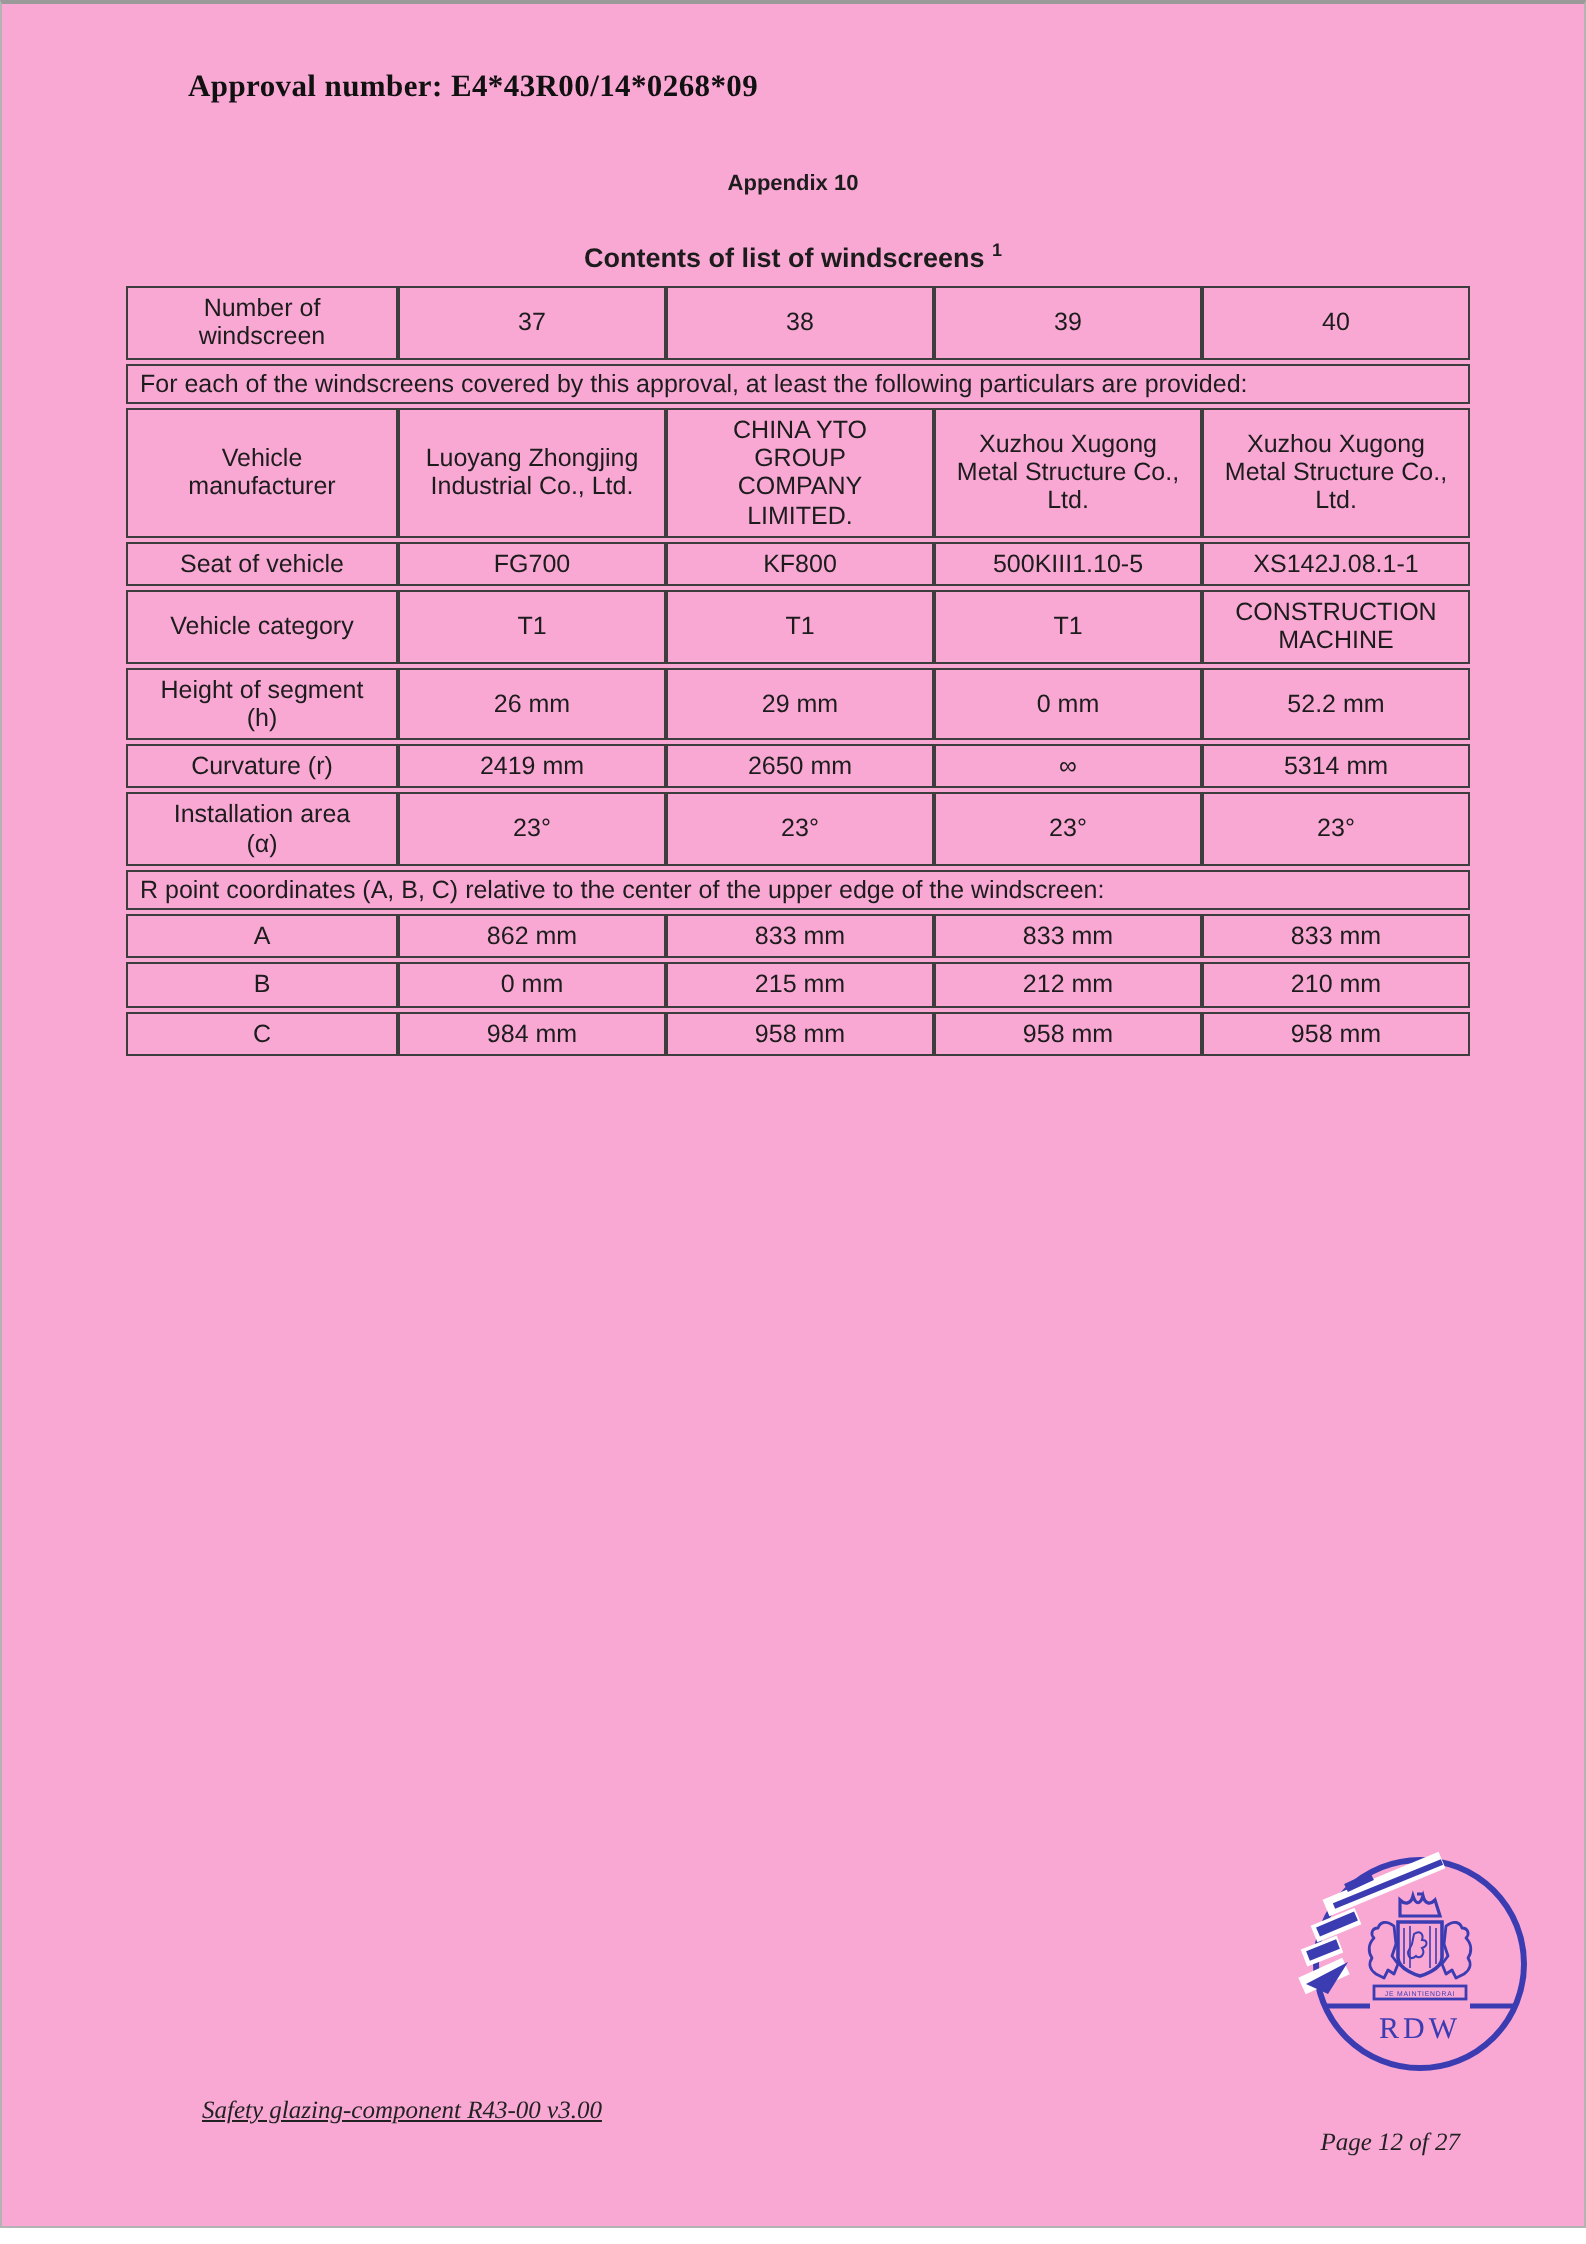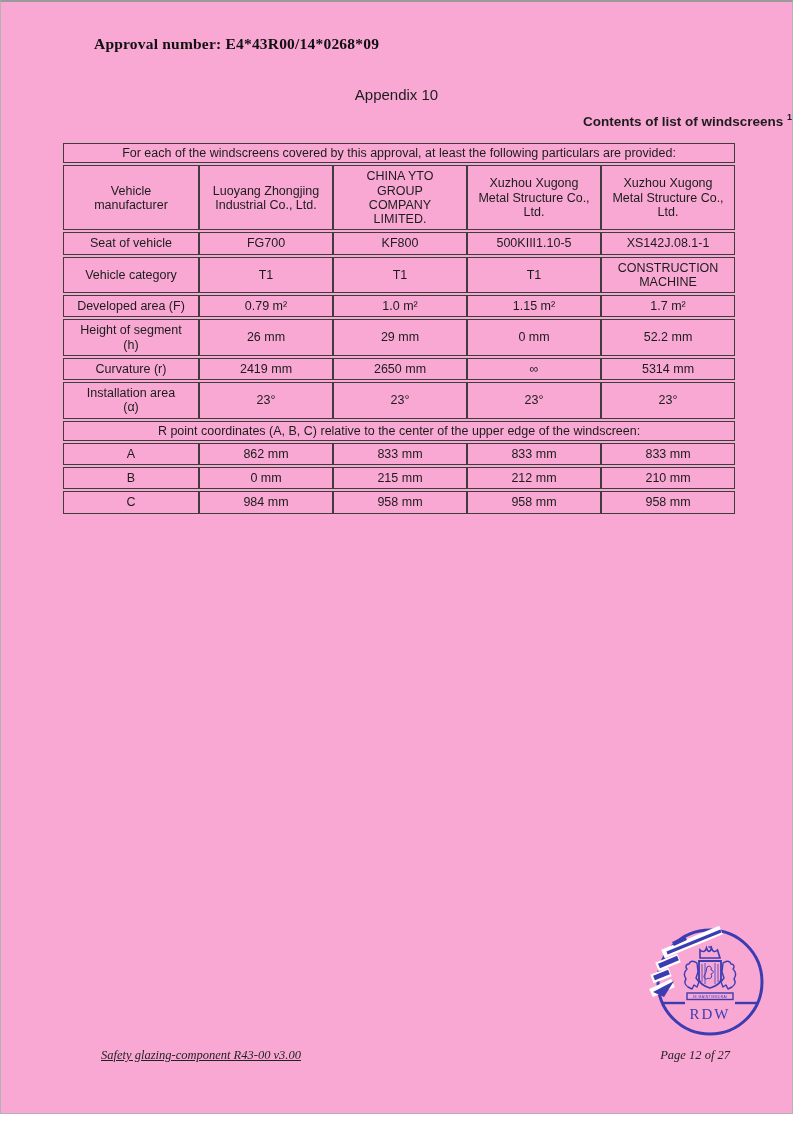--- a/index.html
+++ b/index.html
@@ -14,46 +14,46 @@
     color:#1c1c1c;
     overflow:hidden;
   }
   .approval-line{
     position:absolute;top:33px;left:93px;
     font-family:"Liberation Serif", serif;
     font-weight:bold;font-size:15.5px;color:#111;
     letter-spacing:.2px;
   }
   .title-block{position:absolute;top:84px;left:0;width:100%;text-align:center;}
-  .appendix-title{font-weight:normal;font-size:15px;margin:0 0 9px 0;}
-  .contents-title{font-weight:bold;font-size:13.5px;margin:0;text-align:right;}
+  .appendix-title{font-weight:bold;font-size:11px;margin:0 0 22px 0;}
+  .contents-title{font-weight:bold;font-size:13.5px;margin:0;}
   .contents-title sup{font-size:9px;}
   table.ws{
     position:absolute;top:139px;left:62px;
     width:672px;table-layout:fixed;
     border-collapse:separate;border-spacing:0 2px;
     font-size:12.5px;line-height:1.14;
   }
   table.ws td{
     border:1px solid #3d3d3d;
     padding:3px 3px;
     text-align:center;vertical-align:middle;
     white-space:pre-line;
     overflow:hidden;
   }
   table.ws td.note{
-    text-align:center;padding:2px 6px;white-space:normal;
+    text-align:left;padding:2px 6px;white-space:normal;
   }
   .footer{
     position:absolute;top:1046px;left:0;width:100%;
     font-family:"Liberation Serif", serif;
     font-style:italic;font-size:12.5px;color:#222;
   }
   .footer .f-left{position:absolute;left:100px;top:0;text-decoration:underline;}
-  .footer .f-right{position:absolute;right:62px;top:0;}
+  .footer .f-right{position:absolute;right:62px;top:16px;}
   .rdw-logo{position:absolute;top:921px;left:646px;width:120px;height:120px;}
 </style>
 </head>
 <body>
 
 <div class="page">
 
   <div class="approval-line">
     <span>Approval number:</span>
     <span>E4*43R00/14*0268*09</span>
@@ -66,20 +66,28 @@
 
   <table class="ws">
     <colgroup>
       <col style="width:136px">
         <col style="width:134px">
         <col style="width:134px">
         <col style="width:134px">
         <col style="width:134px">
     </colgroup>
     <tbody>
+        <tr>
+          <td>Number of
+windscreen</td>
+          <td>37</td>
+          <td>38</td>
+          <td>39</td>
+          <td>40</td>
+        </tr>
         <tr>
           <td colspan="5" class="note">For each of the windscreens covered by this approval, at least the following particulars are provided:</td>
         </tr>
         <tr>
           <td>Vehicle
 manufacturer</td>
           <td>Luoyang Zhongjing
 Industrial Co., Ltd.</td>
           <td>CHINA YTO
 GROUP
@@ -101,27 +109,20 @@
         </tr>
         <tr>
           <td>Vehicle category</td>
           <td>T1</td>
           <td>T1</td>
           <td>T1</td>
           <td>CONSTRUCTION
 MACHINE</td>
         </tr>
         <tr>
-          <td>Developed area (F)</td>
-          <td>0.79 m²</td>
-          <td>1.0 m²</td>
-          <td>1.15 m²</td>
-          <td>1.7 m²</td>
-        </tr>
-        <tr>
           <td>Height of segment
 (h)</td>
           <td>26 mm</td>
           <td>29 mm</td>
           <td>0 mm</td>
           <td>52.2 mm</td>
         </tr>
         <tr>
           <td>Curvature (r)</td>
           <td>2419 mm</td>

